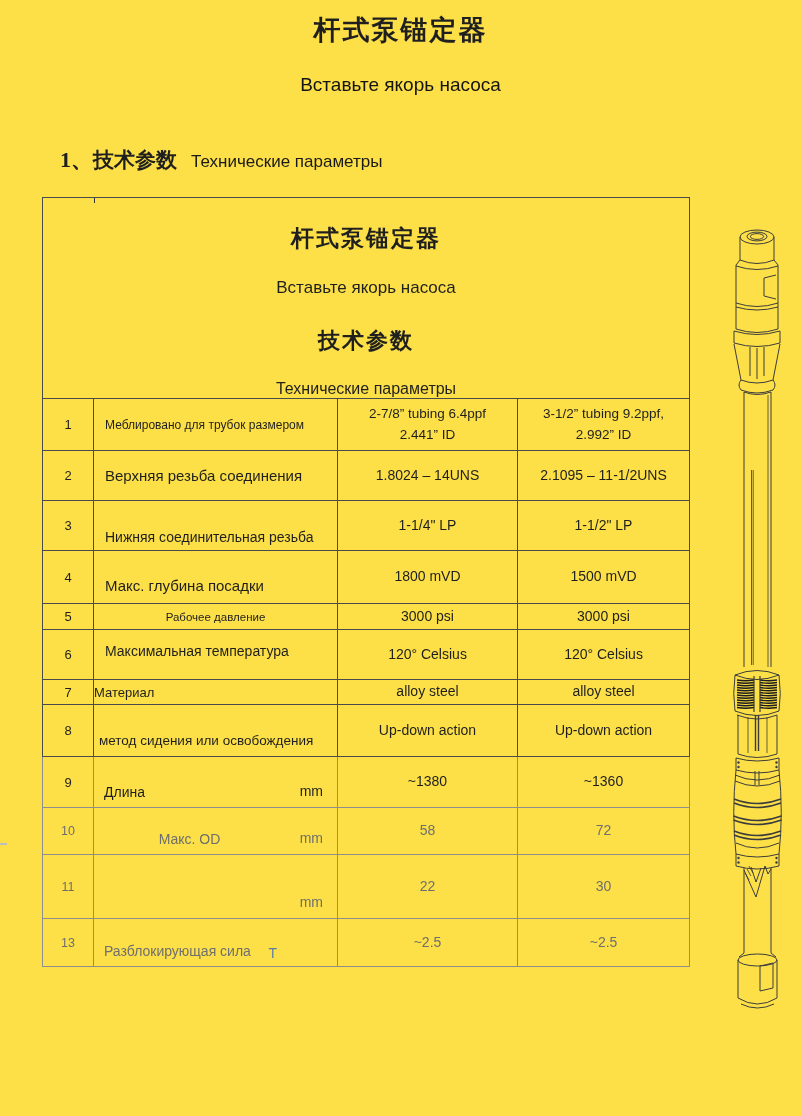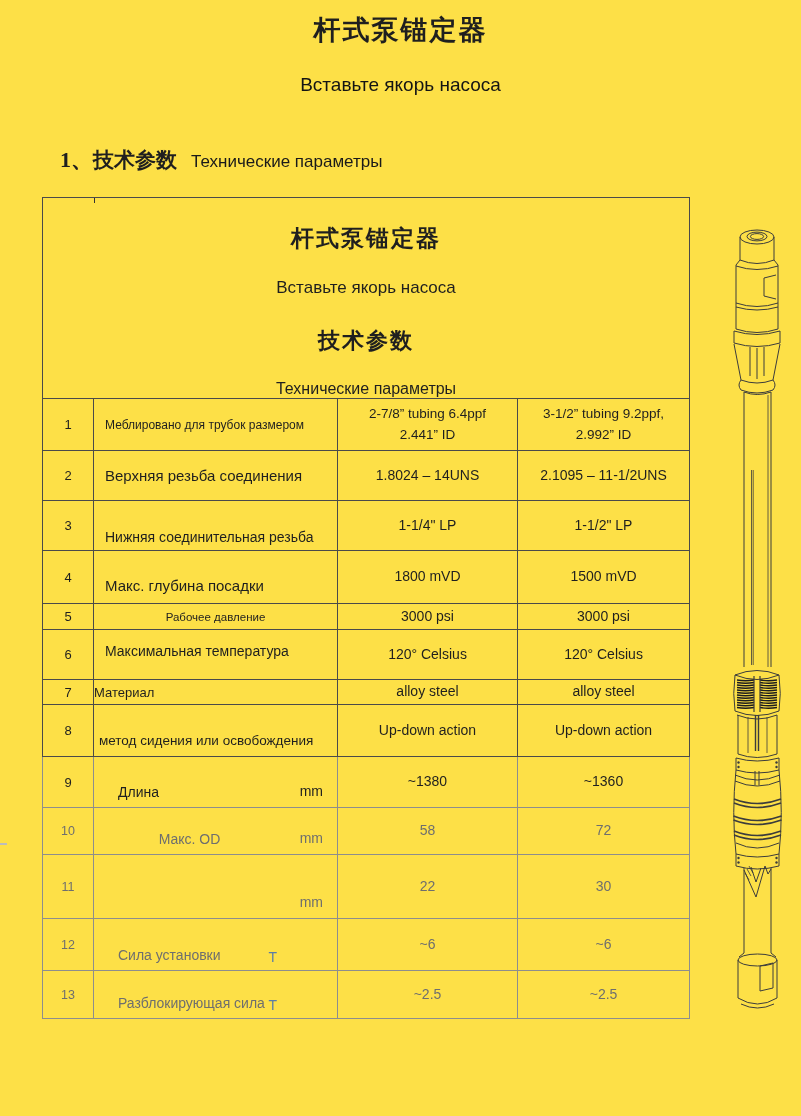--- a/index.html
+++ b/index.html
@@ -58,21 +58,21 @@
   tr.r3 td.param { vertical-align:bottom; padding-bottom:5px; }
   tr.r4 td.param { font-size:15px; vertical-align:bottom; padding-bottom:9px; }
   tr.r2 td.param { font-size:15px; }
   tr.r5 td.param { font-size:11.5px; text-align:center; padding-left:0; }
   tr.r6 td.param { vertical-align:bottom; padding-bottom:20px; }
   tr.r7 td.param { font-size:13px; padding-left:0; }
   tr.r8 td.param { font-size:13.5px; vertical-align:bottom; padding-bottom:8px; padding-left:5px; }
 
   
   td.pcell { position:relative; padding:0; }
-  .pcell .lbl { position:absolute; left:24px; bottom:7px; font-size:14px; }
+  .pcell .lbl { position:absolute; left:10px; bottom:7px; font-size:14px; }
   .pcell .lbl.center { left:0; right:52px; text-align:center; }
   .pcell .unit { position:absolute; right:14px; bottom:8px; font-size:14px;margin-top:36px; }
   tr.r12 .unit, tr.r13 .unit { right:60px; bottom:5px; color:#5b7da6; }
   tr.r10 .unit, tr.r11 .unit { color:#6e6e6e; }
 
   .tool-svg { position:absolute; left:698px; top:213px; width:104px; height:806px; }
   .stray { position:absolute; left:0; top:843px; width:7px; height:2px; background:#bcbcbc; }
 </style>
 </head>
 <body>
@@ -174,29 +174,20 @@
       <td class="val">58</td>
       <td class="val">72</td>
     </tr>
     <tr class="r11 light dim">
       <td class="num">11</td>
       <td class="pcell">
         <span class="unit">mm</span>
       </td>
       <td class="val">22</td>
       <td class="val">30</td>
-    </tr>
-    <tr class="r12 light dim">
-      <td class="num">12</td>
-      <td class="pcell">
-        <span class="lbl">Сила установки</span>
-        <span class="unit">Т</span>
-      </td>
-      <td class="val">~6</td>
-      <td class="val">~6</td>
     </tr>
     <tr class="r13 light dim">
       <td class="num">13</td>
       <td class="pcell">
         <span class="lbl">Разблокирующая сила</span>
         <span class="unit">Т</span>
       </td>
       <td class="val">~2.5</td>
       <td class="val">~2.5</td>
     </tr>

